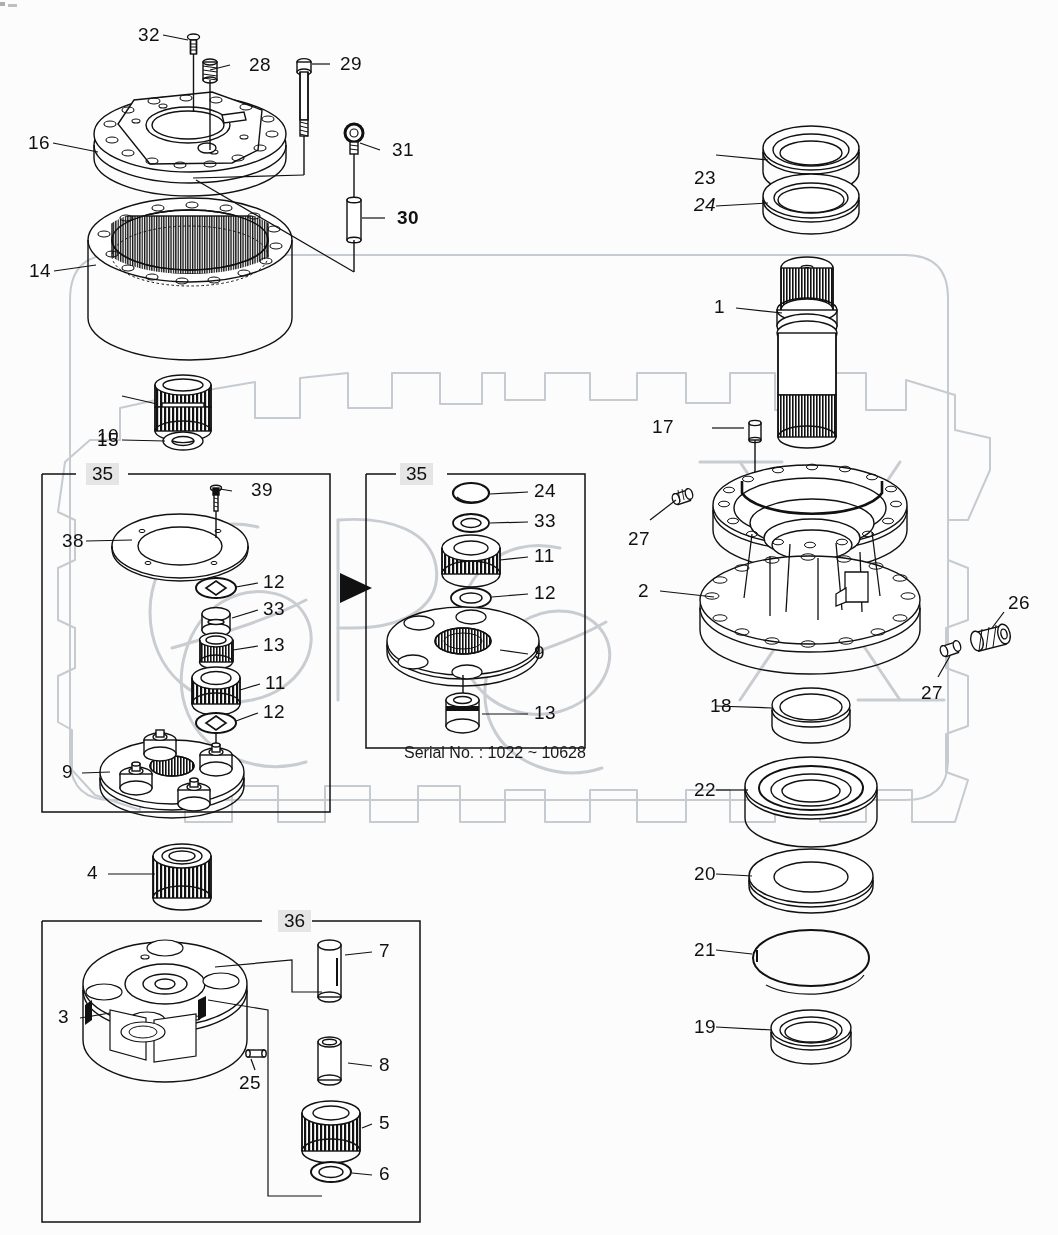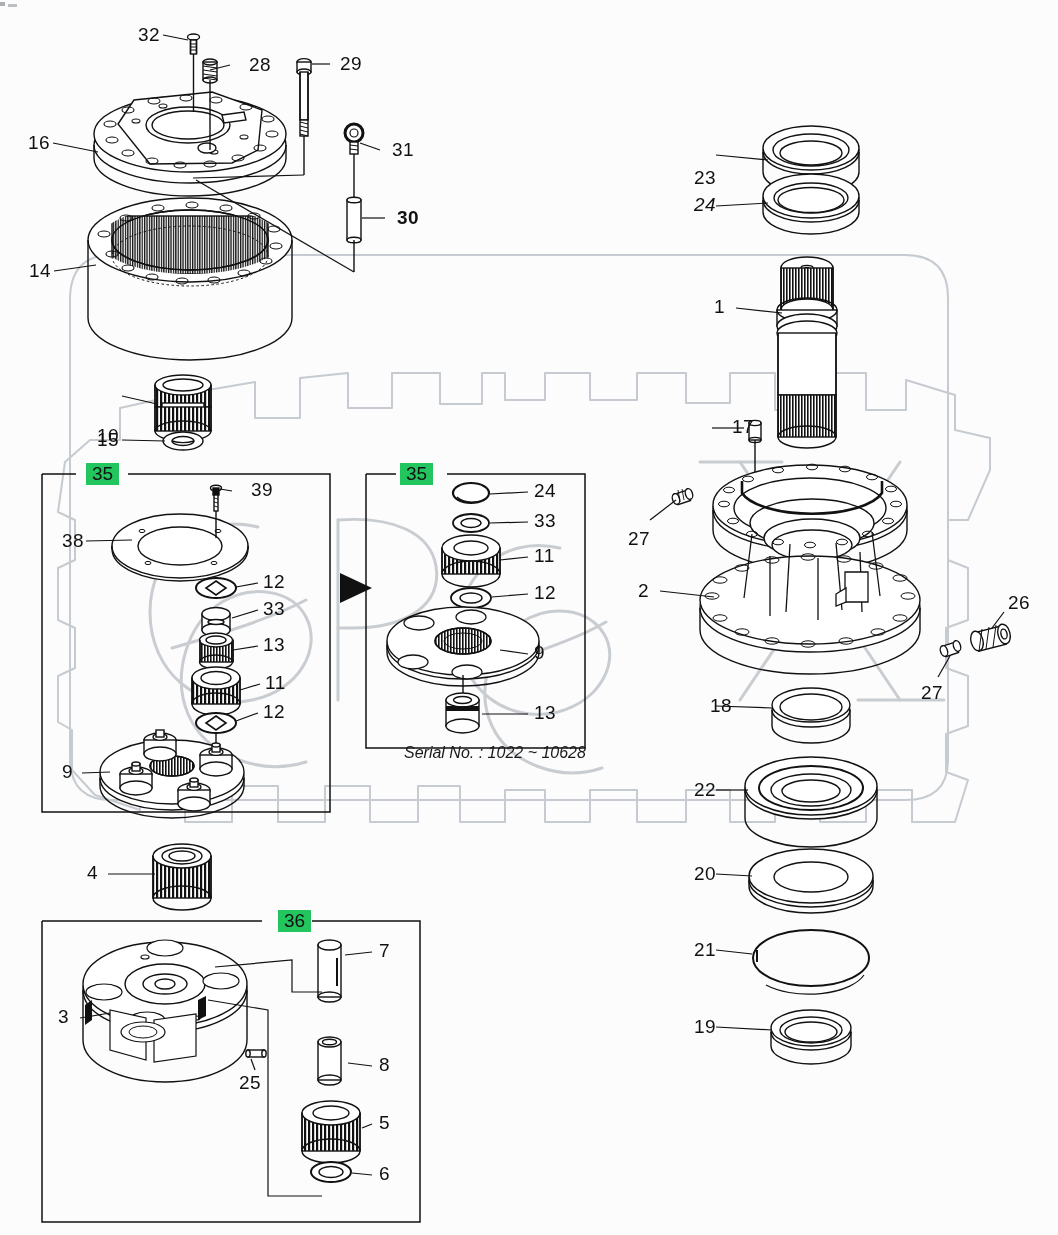--- a/index.html
+++ b/index.html
@@ -26,21 +26,21 @@
     white-space:nowrap;z-index:6;
     letter-spacing:0.5px;
   }
   .caption{
     position:absolute;
     font-family:"Liberation Sans", sans-serif;
     font-size:16px;color:#1a1a1a;white-space:nowrap;z-index:6;
   }
   .boxlbl{
     position:absolute;font-family:"Liberation Sans", sans-serif;
-    font-size:19px;color:#111;background:#22c55e;
+    font-size:19px;color:#111;background:#e5e5e5;
     padding:0 6px;z-index:7;
   }
   #topmark{
     position:absolute;left:512px;top:2px;width:22px;height:9px;z-index:5;
     opacity:.55;
   }
 </style>
 </head>
 <body>
 
@@ -653,36 +653,36 @@
 <div class="lbl" style="left:263px;top:701px;">12</div>
 <div class="lbl" style="left:62px;top:761px;">9</div>
 
 <div class="lbl" style="left:534px;top:480px;">24</div>
 <div class="lbl" style="left:534px;top:510px;">33</div>
 <div class="lbl" style="left:534px;top:545px;">11</div>
 <div class="lbl" style="left:534px;top:582px;">12</div>
 <div class="lbl" style="left:534px;top:642px;">9</div>
 <div class="lbl" style="left:534px;top:702px;">13</div>
 
-<div class="caption" style="left:404px;top:744px;font-style:italic;">Serial No. : 1022 ~ 10628</div>
+<div class="caption" style="left:404px;top:744px;">Serial No. : 1022 ~ 10628</div>
 
 <div class="lbl" style="left:87px;top:862px;">4</div>
 
 <div class="boxlbl" style="left:278px;top:910px;">36</div>
 <div class="lbl" style="left:58px;top:1006px;">3</div>
 <div class="lbl" style="left:379px;top:940px;">7</div>
 <div class="lbl" style="left:379px;top:1054px;">8</div>
 <div class="lbl" style="left:379px;top:1112px;">5</div>
 <div class="lbl" style="left:379px;top:1163px;">6</div>
 <div class="lbl" style="left:239px;top:1072px;">25</div>
 
 <div class="lbl" style="left:694px;top:143px;margin-top:24px;">23</div>
 <div class="lbl" style="left:694px;top:194px;font-style:italic;">24</div>
 <div class="lbl" style="left:714px;top:296px;">1</div>
-<div class="lbl" style="left:732px;top:416px;">17</div>
+<div class="lbl" style="left:652px;top:416px;">17</div>
 <div class="lbl" style="left:628px;top:528px;">27</div>
 <div class="lbl" style="left:638px;top:580px;">2</div>
 <div class="lbl" style="left:1008px;top:592px;text-align:center;">26</div>
 <div class="lbl" style="left:921px;top:682px;">27</div>
 <div class="lbl" style="left:694px;top:695px;margin-left:16px;">18</div>
 <div class="lbl" style="left:694px;top:779px;">22</div>
 <div class="lbl" style="left:694px;top:863px;">20</div>
 <div class="lbl" style="left:694px;top:939px;">21</div>
 <div class="lbl" style="left:694px;top:1016px;">19</div>
 

